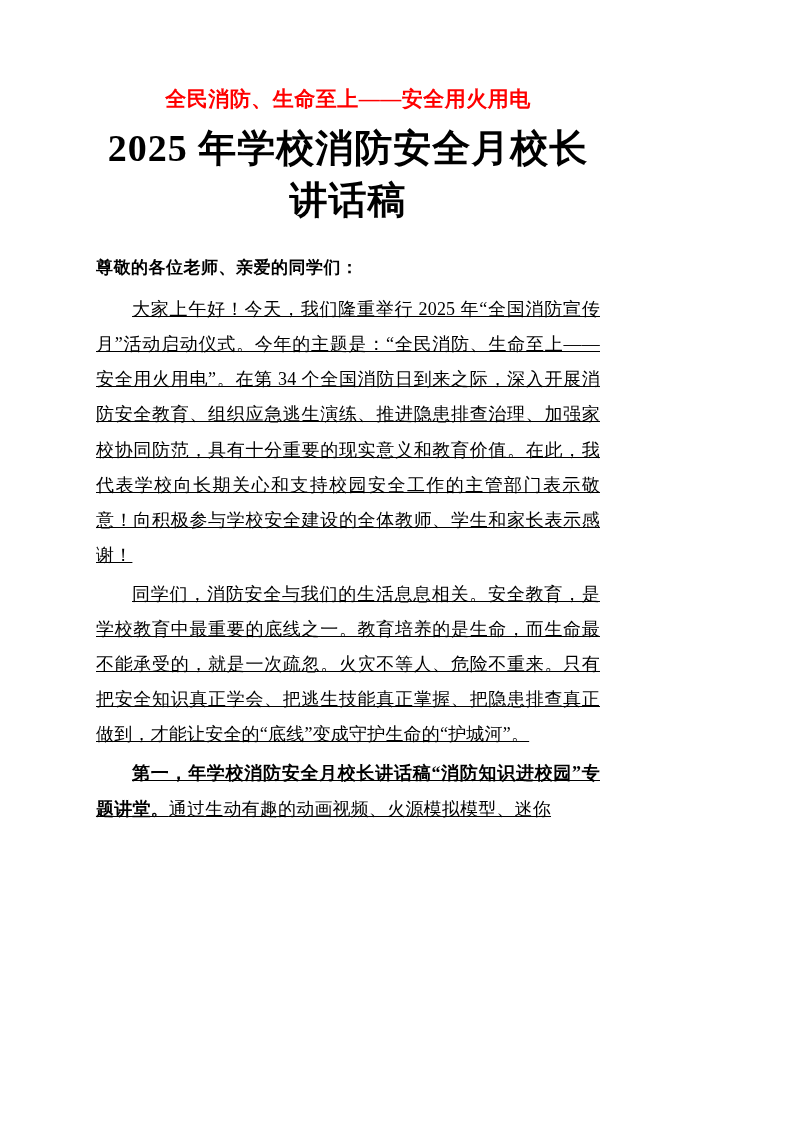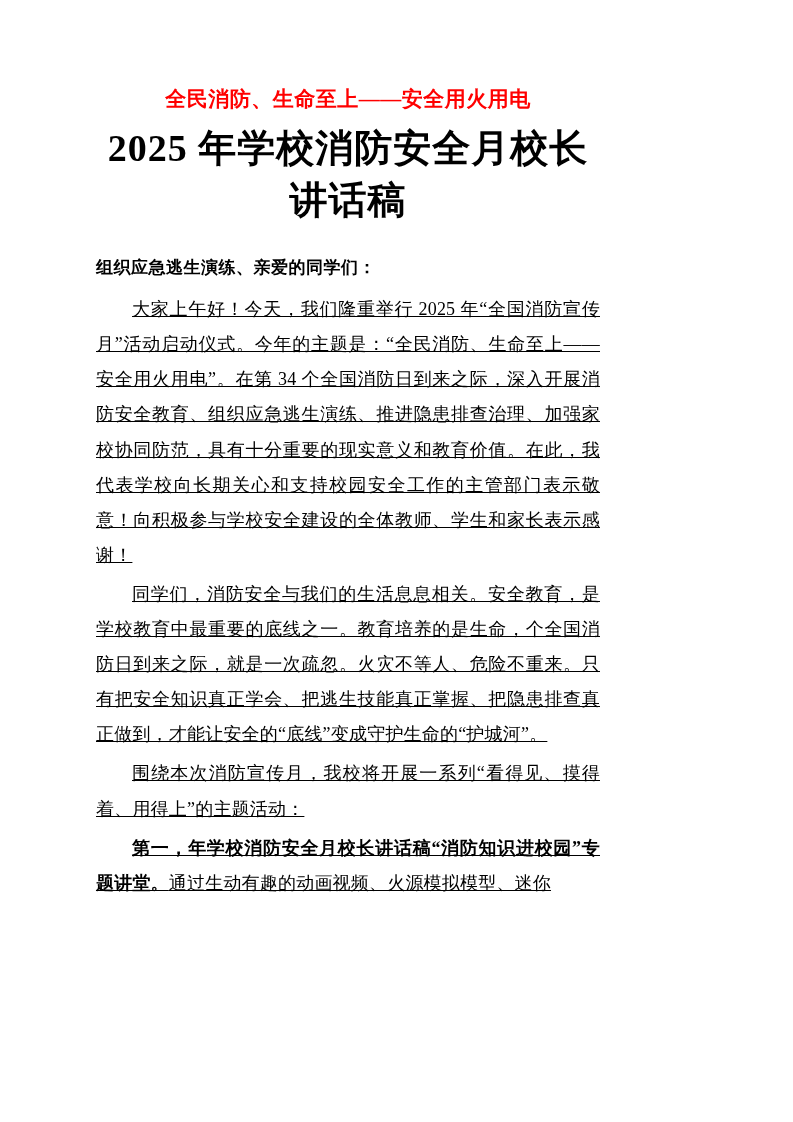--- a/index.html
+++ b/index.html
@@ -72,32 +72,29 @@
 </style>
 </head>
 <body>
 
 <div class="page">
 
   <div class="subject-line">全民消防、生命至上——安全用火用电</div>
 
   <h1 class="doc-title">2025 年学校消防安全月校长讲话稿</h1>
 
-  <div class="salutation">组织应急逃生演练、亲爱的同学们：</div>
+  <div class="salutation">尊敬的各位老师、亲爱的同学们：</div>
 
   <p class="body-para">
     <span>大家上午好！今天，我们隆重举行 2025 年“全国消防宣传月”活动启动仪式。今年的主题是：“全民消防、生命至上——安全用火用电”。在第 34 个全国消防日到来之际，深入开展消防安全教育、组织应急逃生演练、推进隐患排查治理、加强家校协同防范，具有十分重要的现实意义和教育价值。在此，我代表学校向长期关心和支持校园安全工作的主管部门表示敬意！向积极参与学校安全建设的全体教师、学生和家长表示感谢！</span>
   </p>
 
   <p class="body-para">
-    <span>同学们，消防安全与我们的生活息息相关。安全教育，是学校教育中最重要的底线之一。教育培养的是生命，个全国消防日到来之际，就是一次疏忽。火灾不等人、危险不重来。只有把安全知识真正学会、把逃生技能真正掌握、把隐患排查真正做到，才能让安全的“底线”变成守护生命的“护城河”。</span>
+    <span>同学们，消防安全与我们的生活息息相关。安全教育，是学校教育中最重要的底线之一。教育培养的是生命，而生命最不能承受的，就是一次疏忽。火灾不等人、危险不重来。只有把安全知识真正学会、把逃生技能真正掌握、把隐患排查真正做到，才能让安全的“底线”变成守护生命的“护城河”。</span>
   </p>
 
-  <p class="body-para">
-    <span>围绕本次消防宣传月，我校将开展一系列“看得见、摸得着、用得上”的主题活动：</span>
-  </p>
 
   <p class="body-para">
     <span class="lead-bold">第一，年学校消防安全月校长讲话稿“消防知识进校园”专题讲堂。</span><span>通过生动有趣的动画视频、火源模拟模型、迷你</span>
   </p>
 
   <div class="clip"></div>
 </div>
 
 </body></html>

